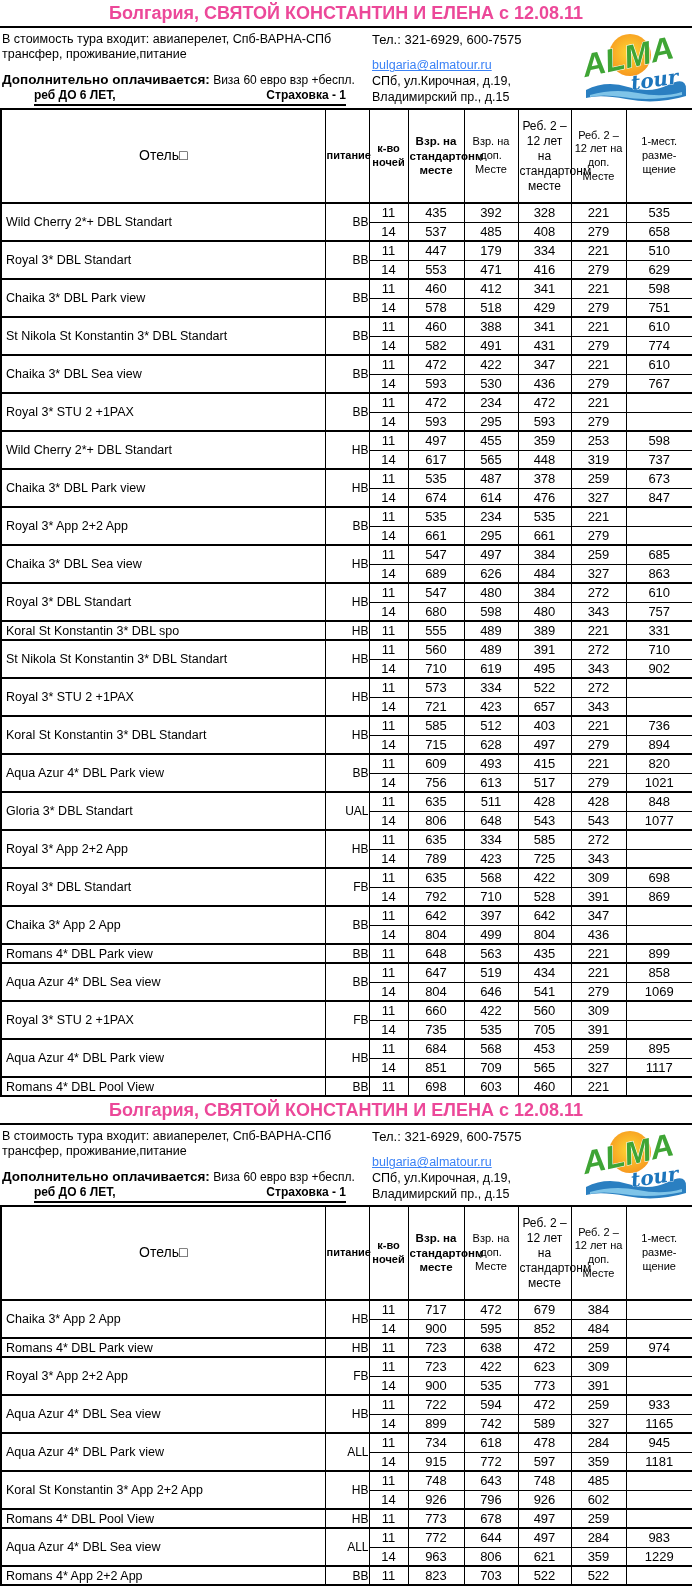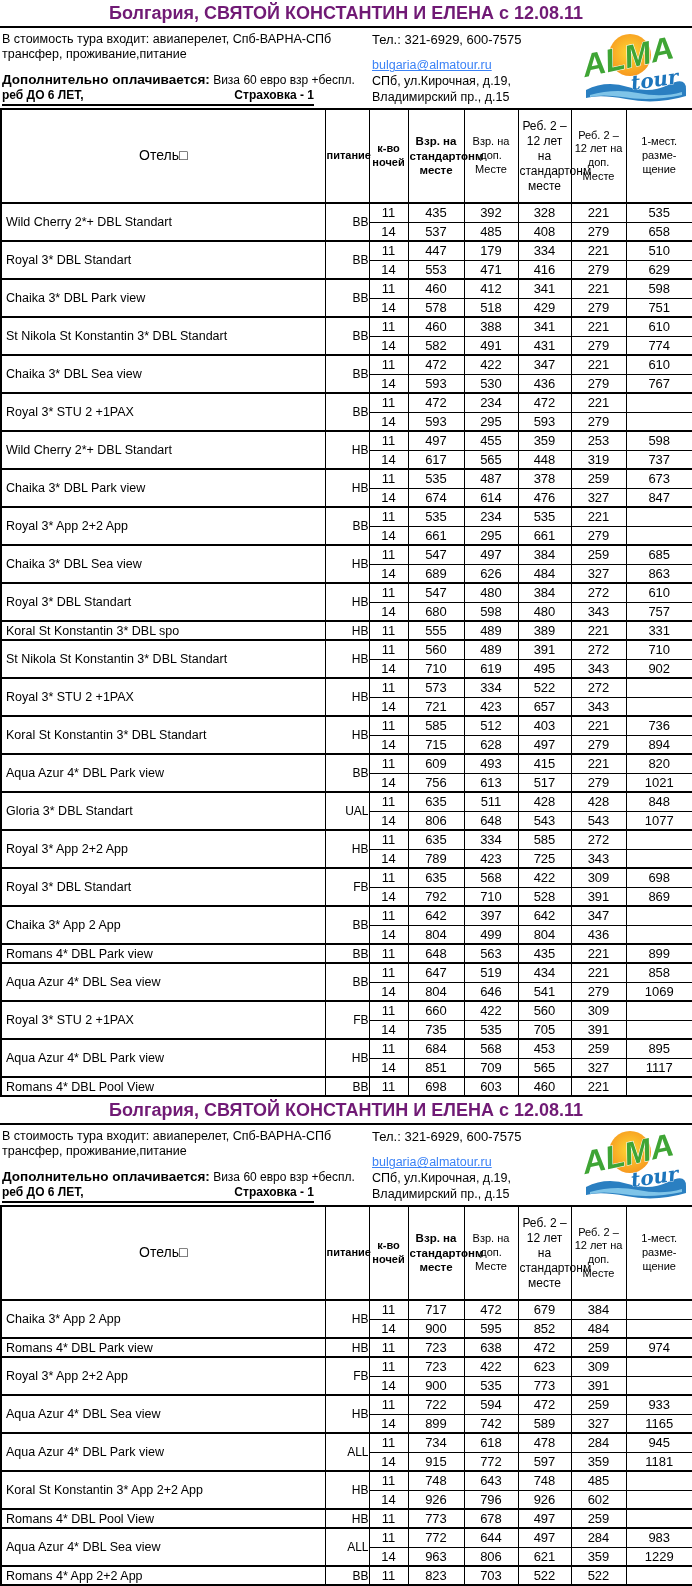--- a/index.html
+++ b/index.html
@@ -4,21 +4,21 @@
 <style>
   * { box-sizing: border-box; }
   html, body { margin: 0; padding: 0; }
   body {
     width: 692px;
     background: #fff;
     color: #000;
     font-family: "Liberation Sans", sans-serif;
   }
   .sec-title {
-    color: #701a75;
+    color: #ec4899;
     font-weight: bold;
     font-size: 18px;
     text-align: center;
     border-bottom: 2px solid #000;
     padding: 3px 0 2px 0;
     white-space: nowrap;
   }
   .info {
     display: flex;
     padding: 4px 2px 2px 2px;
@@ -33,20 +33,21 @@
   .b { font-weight: normal; }
   .pays-label { font-size: 13.5px; font-weight: bold; }
   .pays-line2 {
     display: flex;
     justify-content: space-between;
     width: 312px;
     border-bottom: 2px solid #000;
     font-weight: bold;
     font-size: 12px;
     padding-bottom: 1px;
+    margin-left: 32px;
   }
   .info-mid {
     width: 216px;
     font-size: 12.5px;
     line-height: 1.25;
     padding-left: 4px;
   }
   .info-mid .phone { font-weight: normal; font-size: 13px; }
   .info-mid .email {
     display: inline-block;

